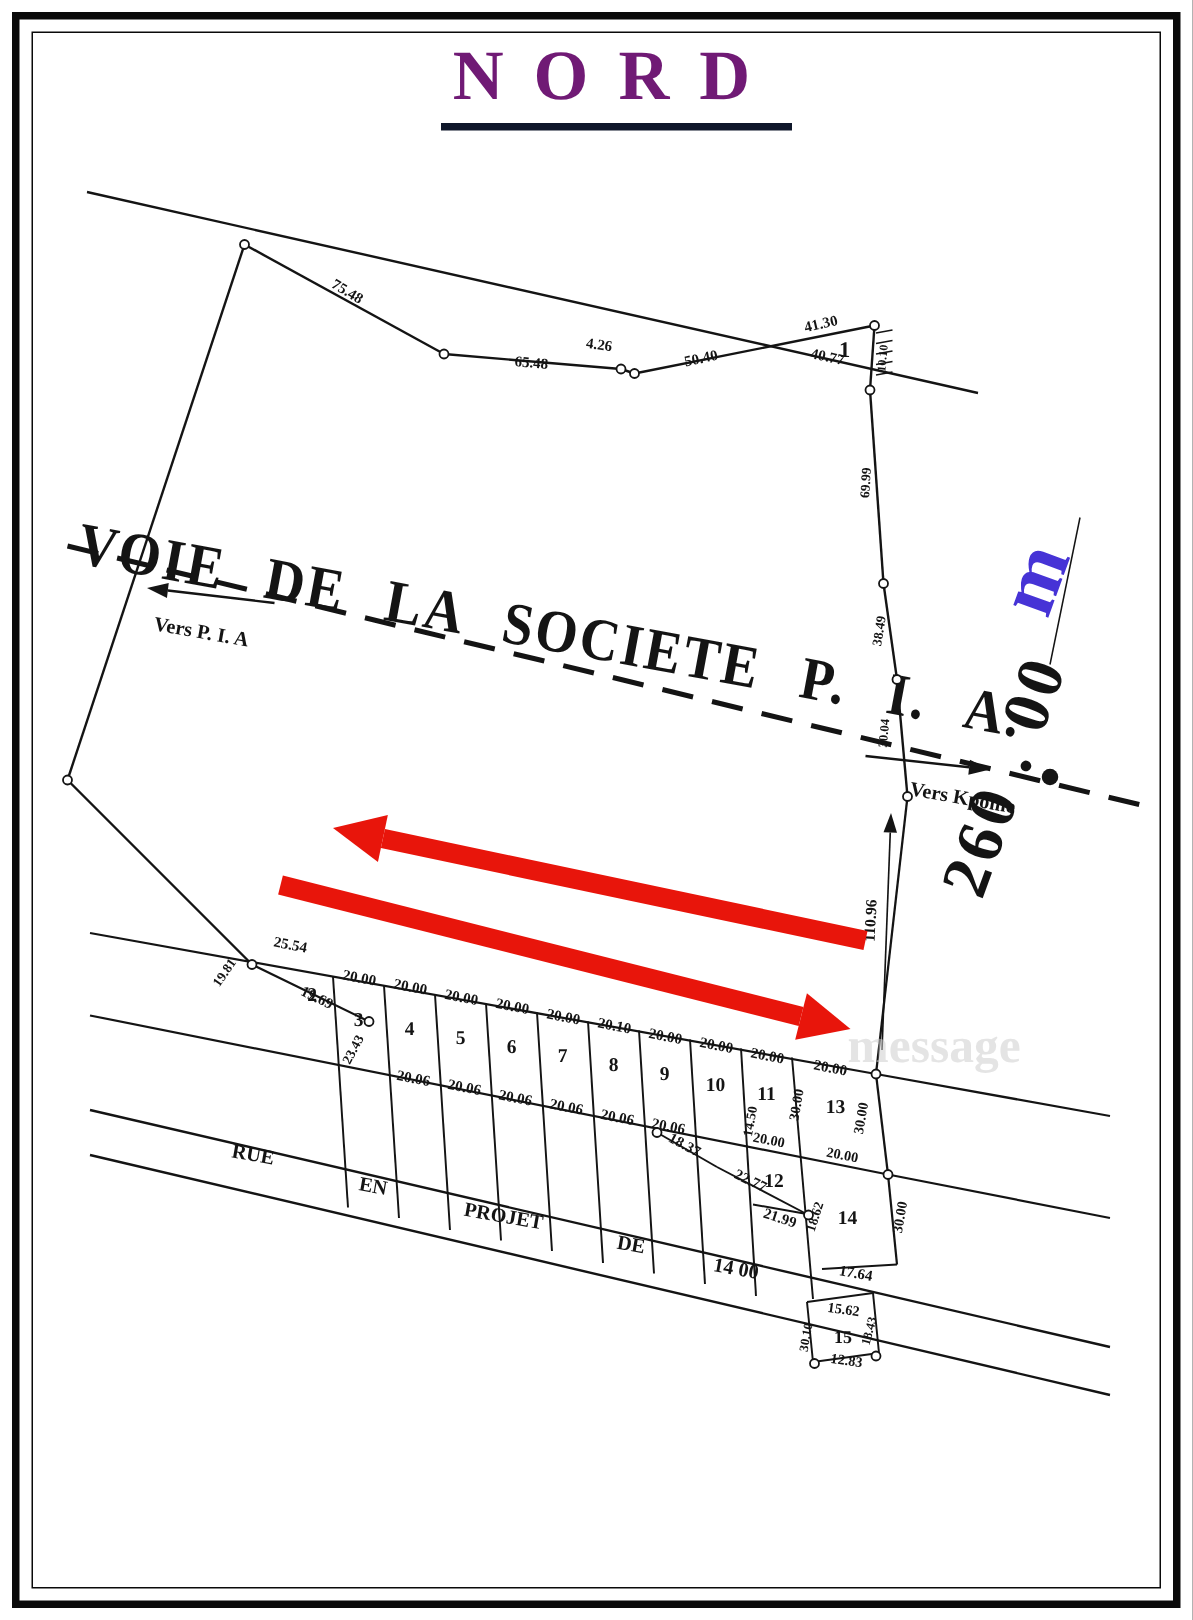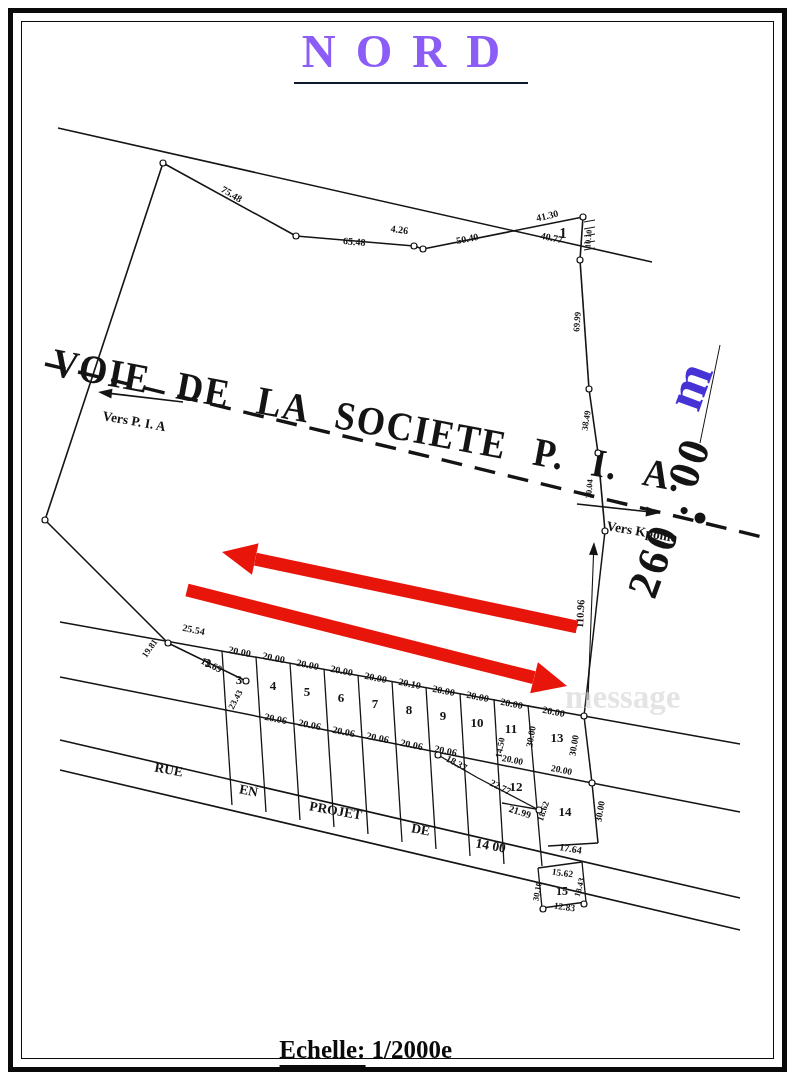--- a/index.html
+++ b/index.html
@@ -4,22 +4,22 @@
 <style>
   html,body{margin:0;padding:0;background:#777;}
   .page{position:relative;width:795px;height:1080px;background:#ffffff;overflow:hidden;
         font-family:"Liberation Serif", serif;}
   .frame-outer{position:absolute;top:8px;left:8px;right:8px;bottom:8px;
         border:5px solid #0a0a0a;pointer-events:none;}
   .frame-inner{position:absolute;top:21px;left:21px;right:21px;bottom:21px;
         border:1.5px solid #0a0a0a;pointer-events:none;}
   .north-title{position:absolute;top:24px;left:0;right:0;text-align:center;}
   .north-title span{display:inline-block;font-size:47px;font-weight:bold;
-        letter-spacing:20px;padding:0 8px 4px 8px;border-bottom:2px solid #0f172a;
-        color:#8b5cf6;margin-left:27px;}
+        letter-spacing:20px;padding:0 8px 4px 8px;border-bottom:5px solid #0f172a;
+        color:#701a75;margin-left:27px;}
   .scale{position:absolute;bottom:16px;left:46%;transform:translateX(-50%);
         font-size:25px;font-weight:bold;color:#0a0a0a;white-space:nowrap;}
   .scale .w{border-bottom:2.5px solid #0a0a0a;padding-bottom:2px;}
   svg{position:absolute;top:0;left:0;}
   text{font-family:"Liberation Serif", serif;}
 </style>
 </head>
 <body>
 
 <div class="page">
@@ -173,17 +173,13 @@
       <circle cx="539" cy="810" r="3" fill="#ffffff" stroke="#141414" stroke-width="1.2"></circle>
       <circle cx="543" cy="909" r="3" fill="#ffffff" stroke="#141414" stroke-width="1.2"></circle>
       <circle cx="584" cy="904" r="3" fill="#ffffff" stroke="#141414" stroke-width="1.2"></circle>
       <polygon points="222,552 258.5729920129297,543.3735143179752 251.95843430147295,574.6824208188705" fill="#e8150b"></polygon>
       <line x1="577" y1="627" x2="255.26571315720133" y2="559.0279675684228" stroke="#e8150b" stroke-width="13"></line>
       <polygon points="567,686 530.1166879124042,693.1847957137984 537.9546468729117,662.1595414951234" fill="#e8150b"></polygon>
       <line x1="187" y1="590" x2="534.035667392658" y2="677.6721686044609" stroke="#e8150b" stroke-width="13"></line>
       <text x="565" y="708" font-size="33" font-weight="bold" fill="#cfcfcf" opacity="0.55" font-family="&quot;Liberation Sans&quot;, sans-serif">message</text>
     </svg>
 
-  <div class="scale">
-    <span class="w">Echelle:</span>
-    <span>1/2000e</span>
-  </div>
 </div>
 
 </body></html>

